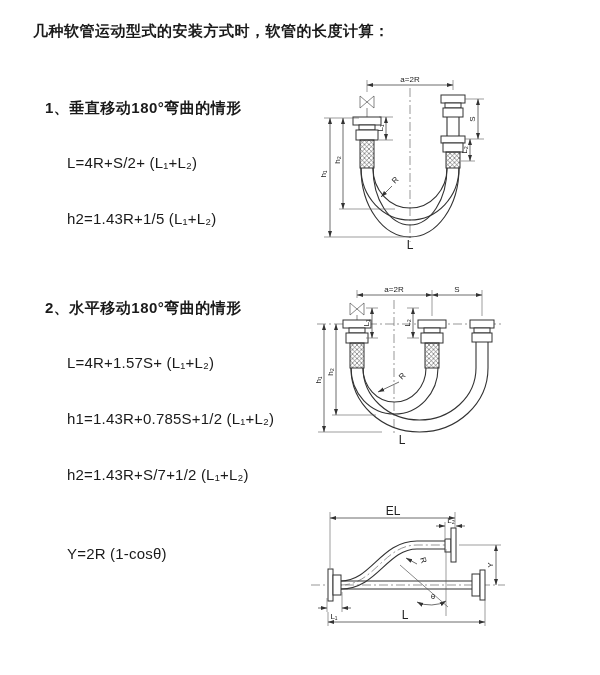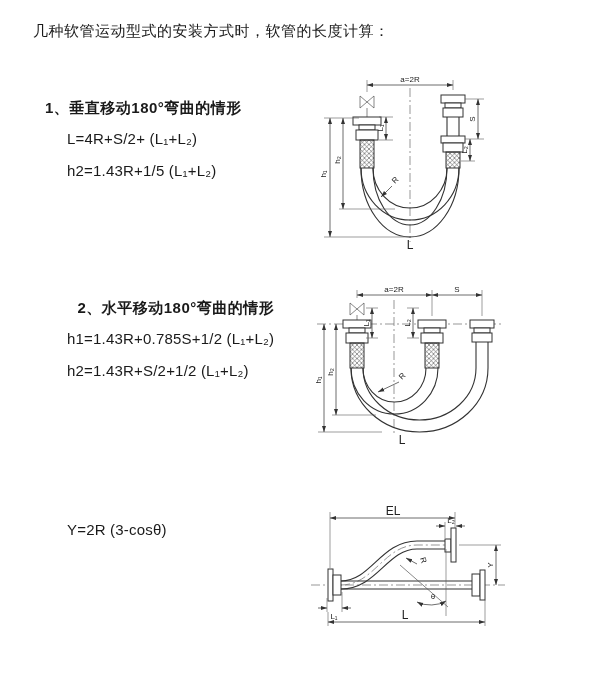--- a/index.html
+++ b/index.html
@@ -1,21 +1,21 @@
 <!DOCTYPE html>
 <html><head>
 <meta charset="utf-8">
 <style>
   html,body{margin:0;padding:0;}
   body{width:600px;height:675px;background:#ffffff;position:relative;overflow:hidden;
        font-family:"Liberation Sans","DejaVu Sans",sans-serif;color:#1a1a1a;}
-  .title{position:absolute;left:33px;top:22px;font-size:15px;font-weight:400;letter-spacing:.5px;}
+  .title{position:absolute;left:33px;top:22px;font-size:15px;font-weight:700;letter-spacing:.5px;}
   .sec{position:absolute;left:45px;}
-  .sec .heading{font-size:15px;font-weight:700;letter-spacing:.5px;height:24px;text-align:right;}
-  .sec .f{font-size:15px;font-weight:400;letter-spacing:.2px;margin-left:22px;height:32px;line-height:32px;white-space:pre;}
+  .sec .heading{font-size:15px;font-weight:700;letter-spacing:.5px;height:24px;}
+  .sec .f{font-size:15px;font-weight:400;letter-spacing:.2px;margin-left:22px;height:32px;line-height:32px;white-space:pre;margin-top:24px;}
   #sec1{top:99px}#sec2{top:299px}#sec3{top:514px}
   svg{position:absolute;overflow:visible;}
   #d1{left:315px;top:68px}#d2{left:312px;top:282px}#d3{left:305px;top:502px}
   svg text{font-family:"Liberation Sans","DejaVu Sans",sans-serif;fill:#222222;}
   .lbl{font-size:8px;}
   .lbl-lg{font-size:12px;}
   .dim{stroke:#474747;stroke-width:.8;fill:none;marker-start:url(#arw);marker-end:url(#arw);}
   .dim1{stroke:#474747;stroke-width:.8;fill:none;marker-end:url(#arw);}
   .ext{stroke:#5a5a5a;stroke-width:.6;fill:none;}
   .cl{stroke:#6a6a6a;stroke-width:.7;stroke-dasharray:9 3 2 3;fill:none;}
@@ -41,26 +41,27 @@
 <div class="title">几种软管运动型式的安装方式时，软管的长度计算：</div>
 
 <section class="sec" id="sec1">
   <div class="heading">1、垂直移动180°弯曲的情形</div>
   <div class="f">L=4R+S/2+ (L₁+L₂)</div>
   <div class="f">h2=1.43R+1/5 (L₁+L₂)</div>
 </section>
 
 <section class="sec" id="sec2">
   <div class="heading">2、水平移动180°弯曲的情形</div>
+  <div class="f">L=4R+1.57S+ (L₁+L₂)</div>
   <div class="f">h1=1.43R+0.785S+1/2 (L₁+L₂)</div>
-  <div class="f">h2=1.43R+S/2+1/2 (L₁+L₂)</div>
+  <div class="f">h2=1.43R+S/7+1/2 (L₁+L₂)</div>
 </section>
 
 <section class="sec" id="sec3">
-  <div class="f">Y=2R (3-cosθ)</div>
+  <div class="f">Y=2R (1-cosθ)</div>
 </section>
 
 <svg id="d1" width="272" height="192" viewBox="0 0 272 192">
   <g>
     <line class="cl" x1="95" y1="20" x2="95" y2="174"></line>
   </g>
   <g>
     <g>
       <path class="thin" d="M45,28 L52,34 L45,40 Z"></path>
       <path class="thin" d="M59,28 L52,34 L59,40 Z"></path>

